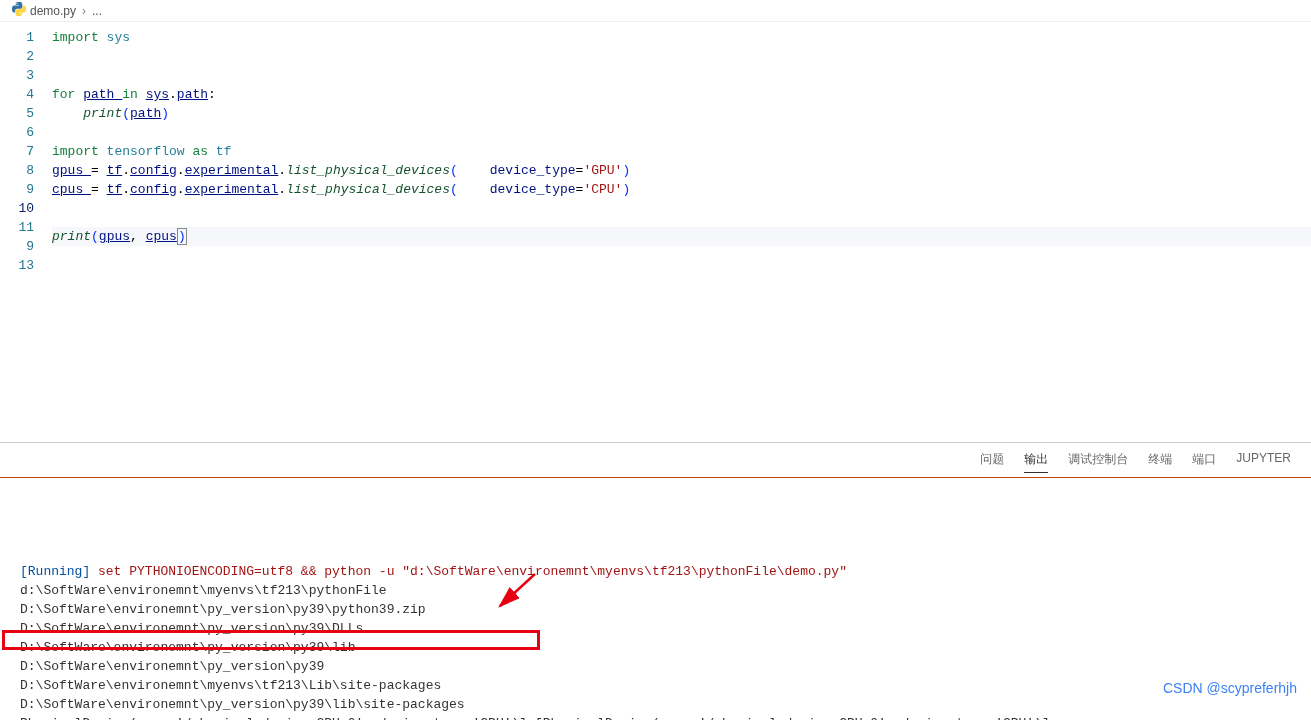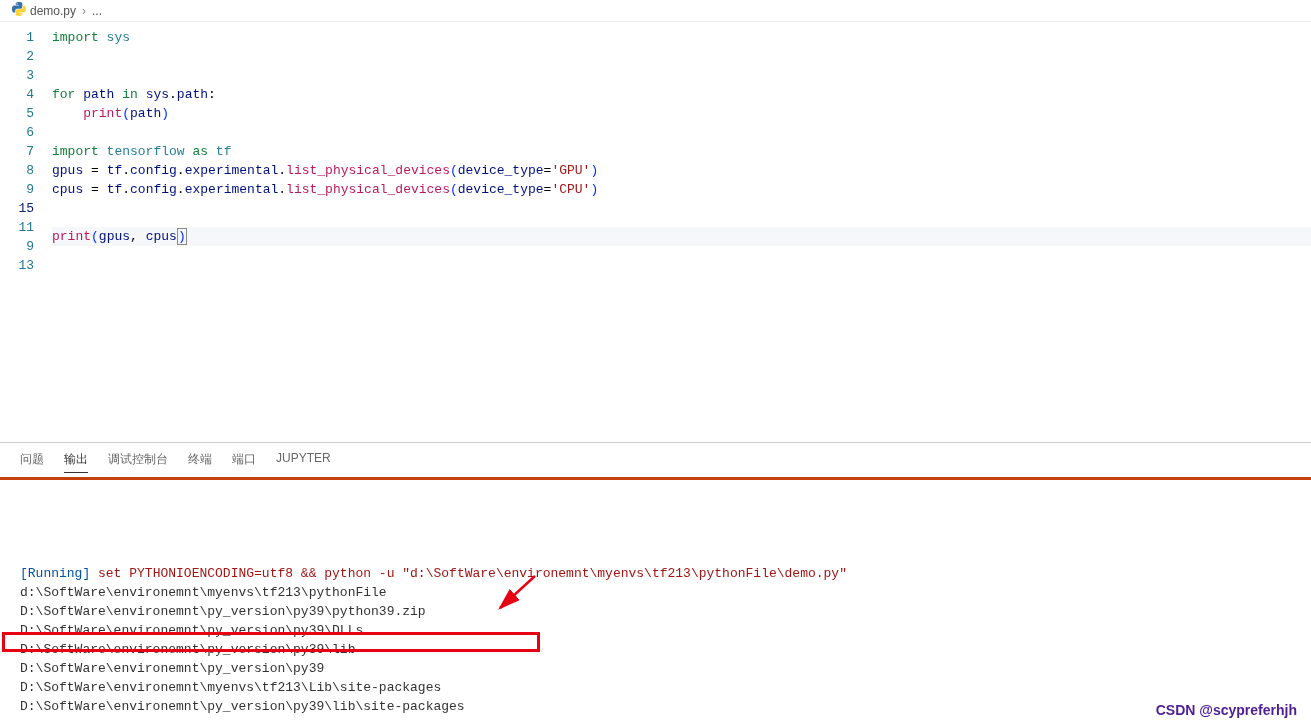--- a/index.html
+++ b/index.html
@@ -45,44 +45,45 @@
 .code {
   flex: 1;
   padding-top: 6px;
   line-height: 19px;
   white-space: pre;
   font-size: 13px;
 }
 .code-line { height:19px; position:relative; }
 .line-active { background:#f5f7fa;margin-top:28px; }
 .kw { color:#15803d; }
-.fn { color:#be185d; }
-.var { color:#001080; }
+.fn { color:#14532d;font-style:italic; }
+.var { color:#001080;text-decoration:underline; }
 .op { color:#000; }
 .str { color:#A31515;text-align:center; }
-.param { color:#001080; }
+.param { color:#001080;margin-left:32px; }
 .mod { color:#267f99; }
 .bracket { color:#0431FA; }
 .cursor-bracket { border:1px solid #888; padding:0 0; }
 
 .panel-divider {
   height: 1px;
   background: #ccc;
 }
 .panel {
   background: #fff;
   font-family: -apple-system, "Segoe UI", sans-serif;
 }
 .tabs {
   display: flex;
   gap: 20px;
   padding: 8px 20px 4px 20px;
   font-size: 12px;
   color: #666;
-  border-bottom: 3px solid #c2410c;
+  border-bottom: 1px solid #c2410c;
+  justify-content: flex-end;
 }
 .tab { cursor:pointer; padding-bottom:4px; }
 .tab.active { color:#333; border-bottom:1px solid #333; }
 .output {
   font-family: Consolas, "Courier New", monospace;
   font-size: 13px;
   padding: 8px 20px;
   line-height: 19px;
   white-space: pre;
   color: #333;
@@ -95,25 +96,24 @@
   border: 3px solid #E60012;
   pointer-events: none;
 }
 .arrow {
   position: absolute;
   pointer-events: none;
 }
 .watermark {
   position: absolute;
   right: 14px;
-  bottom: 2px;
-  color: #4c1d95;
+  bottom: 24px;
+  color: #3b82f6;
   font-family: -apple-system, sans-serif;
   font-size: 14px;
-  font-weight: bold;
 }
 </style>
 </head>
 <body>
 
 <div class="breadcrumb">
   <span class="file-icon">
     <svg width="14" height="14" viewBox="0 0 16 16">
         <path fill="#3572A5" d="M7.9 0C4 0 4.3 1.7 4.3 1.7v1.8h3.7v.5H2.6S0 3.7 0 7.9s2.3 4 2.3 4h1.4V10s-.1-2.3 2.2-2.3h3.8s2.1 0 2.1-2V2S12.1 0 7.9 0zM5.8 1.2a.7.7 0 1 1 0 1.4.7.7 0 0 1 0-1.4z"></path>
         <path fill="#FFD43B" d="M8.1 16c3.9 0 3.6-1.7 3.6-1.7v-1.8H8v-.5h5.4s2.6.3 2.6-3.9-2.3-4-2.3-4h-1.4V6s.1 2.3-2.2 2.3H6.3s-2.1 0-2.1 2V14s-.3 2 3.9 2zm2.1-1.2a.7.7 0 1 1 0-1.4.7.7 0 0 1 0 1.4z"></path>
@@ -128,21 +128,21 @@
   <div class="gutter" id="gutter">
       <div>1</div>
       <div>2</div>
       <div>3</div>
       <div>4</div>
       <div>5</div>
       <div>6</div>
       <div>7</div>
       <div>8</div>
       <div>9</div>
-      <div class="active">15</div>
+      <div class="active">10</div>
       <div>11</div>
       <div>9</div>
       <div>13</div>
     </div>
   <div class="code" id="code"><div class="code-line"><span class="kw">import </span><span class="mod">sys</span></div><div class="code-line"></div><div class="code-line"></div><div class="code-line"><span class="kw">for </span><span class="var">path </span><span class="kw">in </span><span class="var">sys</span><span class="op">.</span><span class="var">path</span><span class="op">:</span></div><div class="code-line"><span class="op">    </span><span class="fn">print</span><span class="bracket">(</span><span class="var">path</span><span class="bracket">)</span></div><div class="code-line"></div><div class="code-line"><span class="kw">import </span><span class="mod">tensorflow </span><span class="kw">as </span><span class="mod">tf</span></div><div class="code-line"><span class="var">gpus </span><span class="op">= </span><span class="var">tf</span><span class="op">.</span><span class="var">config</span><span class="op">.</span><span class="var">experimental</span><span class="op">.</span><span class="fn">list_physical_devices</span><span class="bracket">(</span><span class="param">device_type</span><span class="op">=</span><span class="str">'GPU'</span><span class="bracket">)</span></div><div class="code-line"><span class="var">cpus </span><span class="op">= </span><span class="var">tf</span><span class="op">.</span><span class="var">config</span><span class="op">.</span><span class="var">experimental</span><span class="op">.</span><span class="fn">list_physical_devices</span><span class="bracket">(</span><span class="param">device_type</span><span class="op">=</span><span class="str">'CPU'</span><span class="bracket">)</span></div><div class="code-line line-active"><span class="fn">print</span><span class="bracket">(</span><span class="var">gpus</span><span class="op">, </span><span class="var">cpus</span><span class="bracket cursor-bracket">)</span></div><div class="code-line"></div><div class="code-line"></div><div class="code-line"></div></div>
 </div>
 
 <div class="panel-divider"></div>
 
 <div class="panel">

